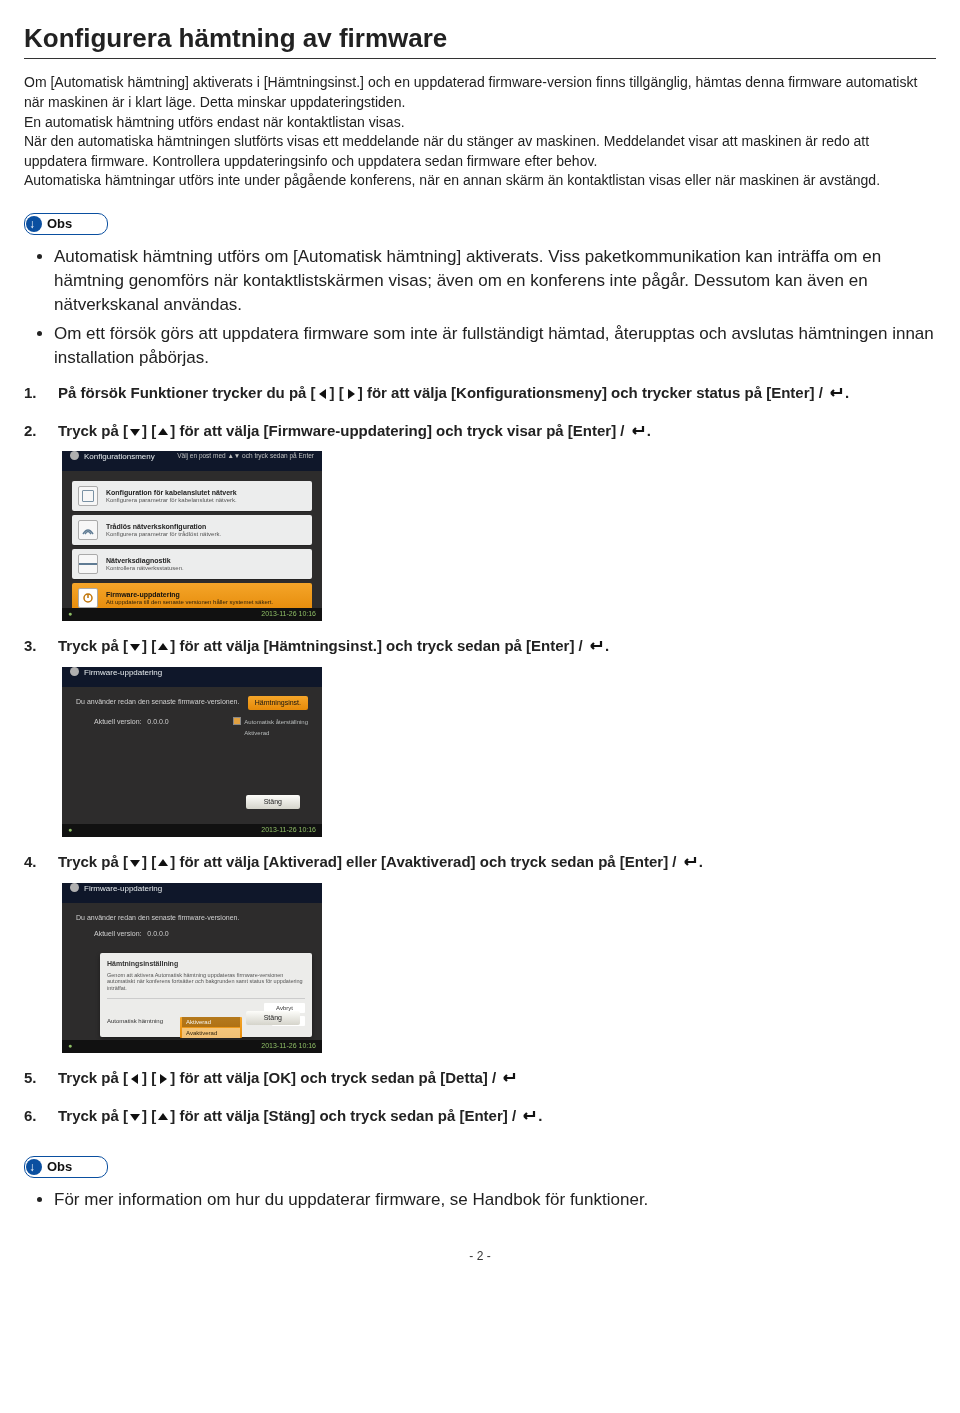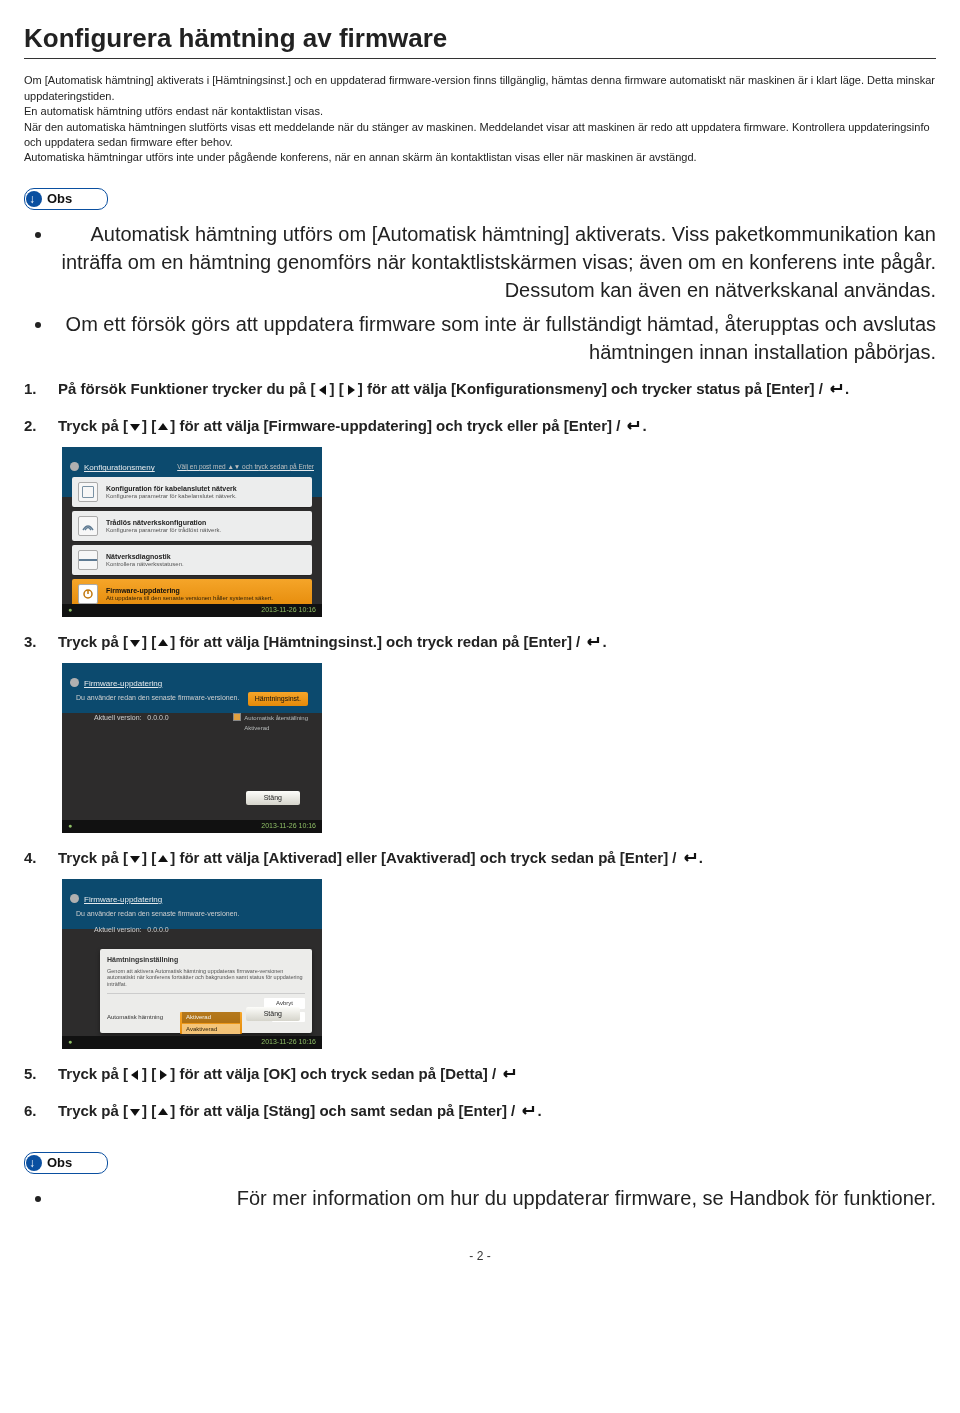--- a/index.html
+++ b/index.html
@@ -13,21 +13,21 @@
     line-height: 1.4;
   }
   h1 {
     font-size: 26px;
     font-weight: bold;
     margin: 0 0 14px 0;
     border-bottom: 1px solid #333;
     padding-bottom: 2px;
   }
   p.intro {
-    font-size: 11px;
+    font-size: 14px;
     margin: 9px 0 8px 0;
     text-align: left;
   }
   .obs-badge {
     display: inline-flex;
     align-items: center;
     border: 1.5px solid #0a4fa0;
     border-radius: 10px;
     padding: 0 14px 0 0;
     margin: 14px 0 6px 0;
@@ -56,22 +56,22 @@
     top: -1px;
     font-size: 12px;
     font-weight: bold;
   }
   ul.bullets {
     margin: 4px 0 10px 0;
     padding-left: 30px;
   }
   ul.bullets li {
     margin-bottom: 6px;
-    font-size: 20px;
-    text-align: right;
+    font-size: 17px;
+    text-align: left;
   }
   ol.steps {
     margin: 12px 0 0 0;
     padding-left: 0;
     list-style: none;
     counter-reset: step;
   }
   ol.steps > li {
     counter-increment: step;
     margin-bottom: 14px;
@@ -101,28 +101,27 @@
   }
   .shot {
     width: 260px;
     height: 170px;
     background: #2d2c2c;
     margin: 8px 0 4px 38px;
     position: relative;
     font-family: sans-serif;
   }
   .shot .shot-top {
-    background: #0c4a6e;
+    background: #0f172a;
     height: 20px;
     color: #e4e9ec;
     font-size: 8px;
-    padding: 15px 8px;
+    padding: 0 8px;
     display:flex;
     justify-content: space-between;
-    text-decoration: underline;
   }
   .shot .shot-top .gear {
     width:9px; height:9px; background:#b0b0b0; border-radius:50%; display:inline-block; margin-right:5px; vertical-align:-1px;
   }
   .shot .shot-body {
     position:absolute;
     top:26px; bottom:12px; left:10px; right:10px;
   }
   .shot .shot-foot {
     position:absolute;
@@ -273,21 +272,21 @@
   </li>
 
   <li>
     <div class="step-text">
       <span class="num">2.</span>
       <span class="txt">
         <span>Tryck på [</span><span class="nav-icon"><svg width="12" height="12">
               <polygon points="1,3 11,3 6,10" fill="#111"></polygon>
             </svg></span><span>] [</span><span class="nav-icon"><svg width="12" height="12">
               <polygon points="1,9 11,9 6,2" fill="#111"></polygon>
-            </svg></span><span>] för att välja [Firmware-uppdatering] och tryck eller på [Enter] / </span><span class="enter-icon"><svg width="18" height="14">
+            </svg></span><span>] för att välja [Firmware-uppdatering] och tryck visar på [Enter] / </span><span class="enter-icon"><svg width="18" height="14">
               <path d="M14 2 L14 7 L4 7 M4 7 L7 4 M4 7 L7 10" stroke="#111" stroke-width="2.2" fill="none"></path>
             </svg></span><span>.</span>
       </span>
     </div>
     <div class="shot">
       <div class="shot-top">
         <span><span class="gear"></span><span>Konfigurationsmeny</span></span>
         <span style="font-size:6.5px;color:#bfc0c0;">Välj en post med ▲▼ och tryck sedan på Enter</span>
       </div>
       <div class="shot-body">
@@ -344,21 +343,21 @@
   </li>
 
   <li>
     <div class="step-text">
       <span class="num">3.</span>
       <span class="txt">
         <span>Tryck på [</span><span class="nav-icon"><svg width="12" height="12">
               <polygon points="1,3 11,3 6,10" fill="#111"></polygon>
             </svg></span><span>] [</span><span class="nav-icon"><svg width="12" height="12">
               <polygon points="1,9 11,9 6,2" fill="#111"></polygon>
-            </svg></span><span>] för att välja [Hämtningsinst.] och tryck redan på [Enter] / </span><span class="enter-icon"><svg width="18" height="14">
+            </svg></span><span>] för att välja [Hämtningsinst.] och tryck sedan på [Enter] / </span><span class="enter-icon"><svg width="18" height="14">
               <path d="M14 2 L14 7 L4 7 M4 7 L7 4 M4 7 L7 10" stroke="#111" stroke-width="2.2" fill="none"></path>
             </svg></span><span>.</span>
       </span>
     </div>
     <div class="shot shot2">
       <div class="shot-top">
         <span><span class="gear"></span><span>Firmware-uppdatering</span></span>
       </div>
       <div class="body2">
         <div class="orngbtn">Hämtningsinst.</div>
@@ -440,21 +439,21 @@
   </li>
 
   <li>
     <div class="step-text">
       <span class="num">6.</span>
       <span class="txt">
         <span>Tryck på [</span><span class="nav-icon"><svg width="12" height="12">
               <polygon points="1,3 11,3 6,10" fill="#111"></polygon>
             </svg></span><span>] [</span><span class="nav-icon"><svg width="12" height="12">
               <polygon points="1,9 11,9 6,2" fill="#111"></polygon>
-            </svg></span><span>] för att välja [Stäng] och samt sedan på [Enter] / </span><span class="enter-icon"><svg width="18" height="14">
+            </svg></span><span>] för att välja [Stäng] och tryck sedan på [Enter] / </span><span class="enter-icon"><svg width="18" height="14">
               <path d="M14 2 L14 7 L4 7 M4 7 L7 4 M4 7 L7 10" stroke="#111" stroke-width="2.2" fill="none"></path>
             </svg></span><span>.</span>
       </span>
     </div>
   </li>
 </ol>
 
 
 <div class="obs-badge">
   <span class="obs-icon"></span>

